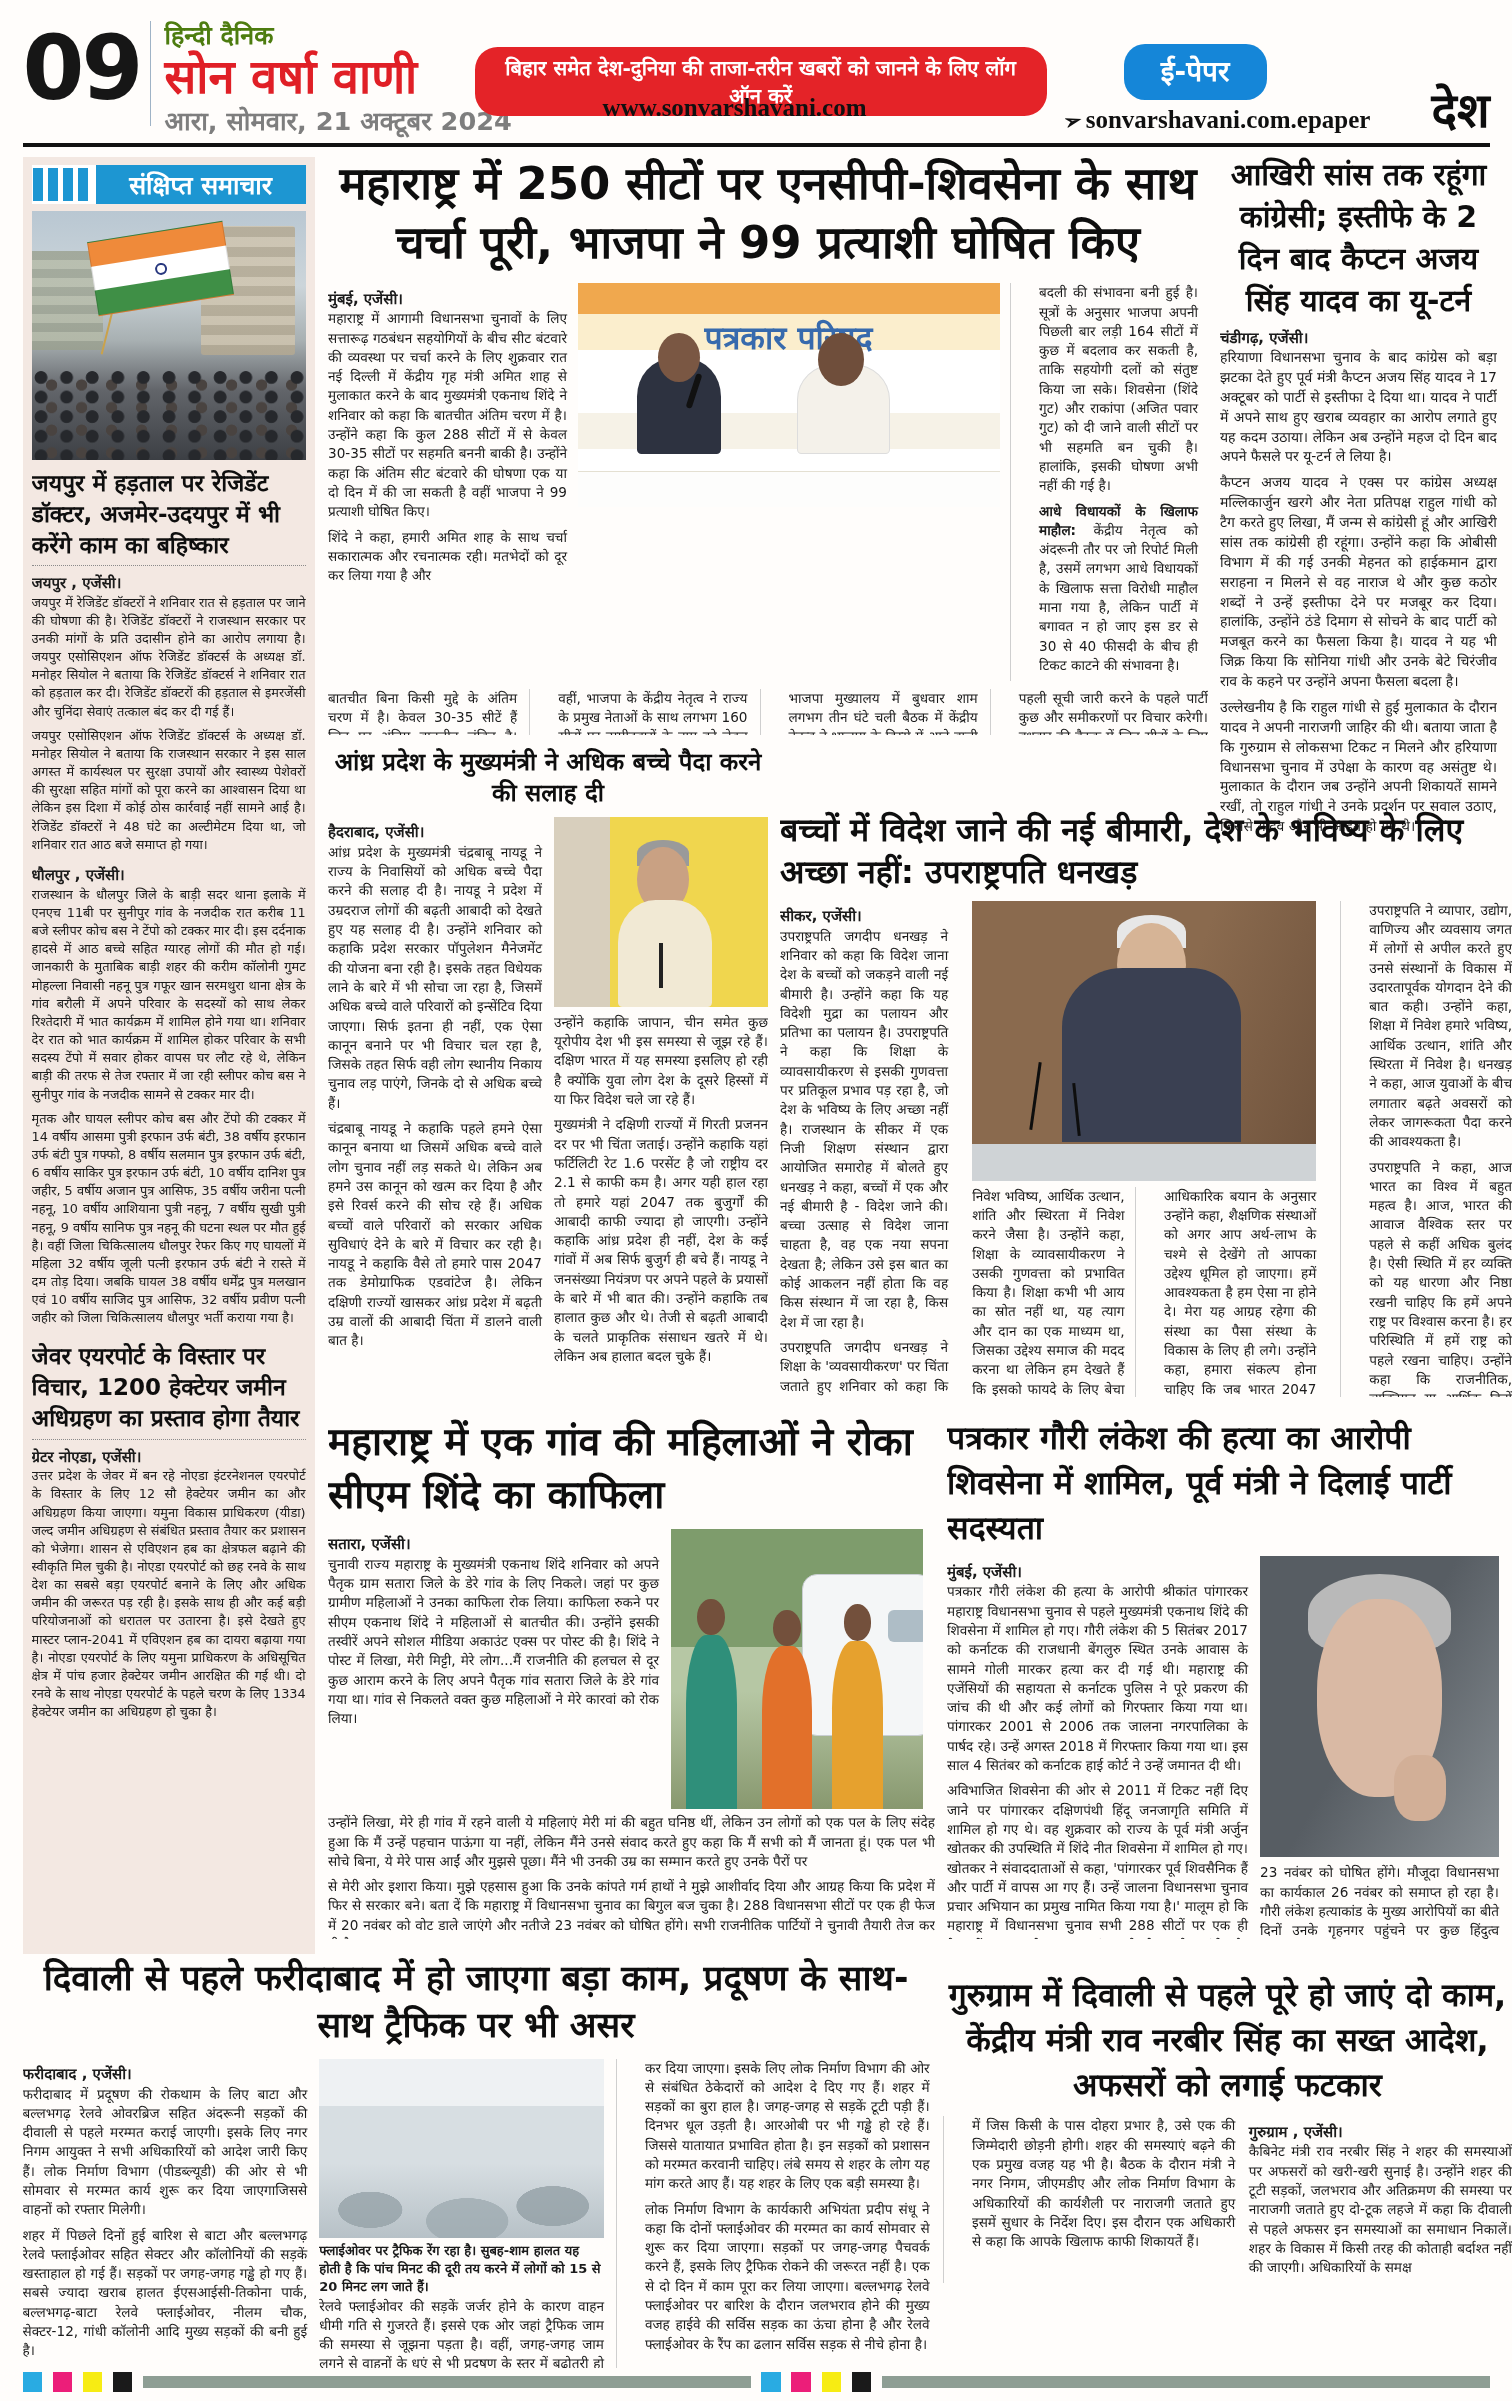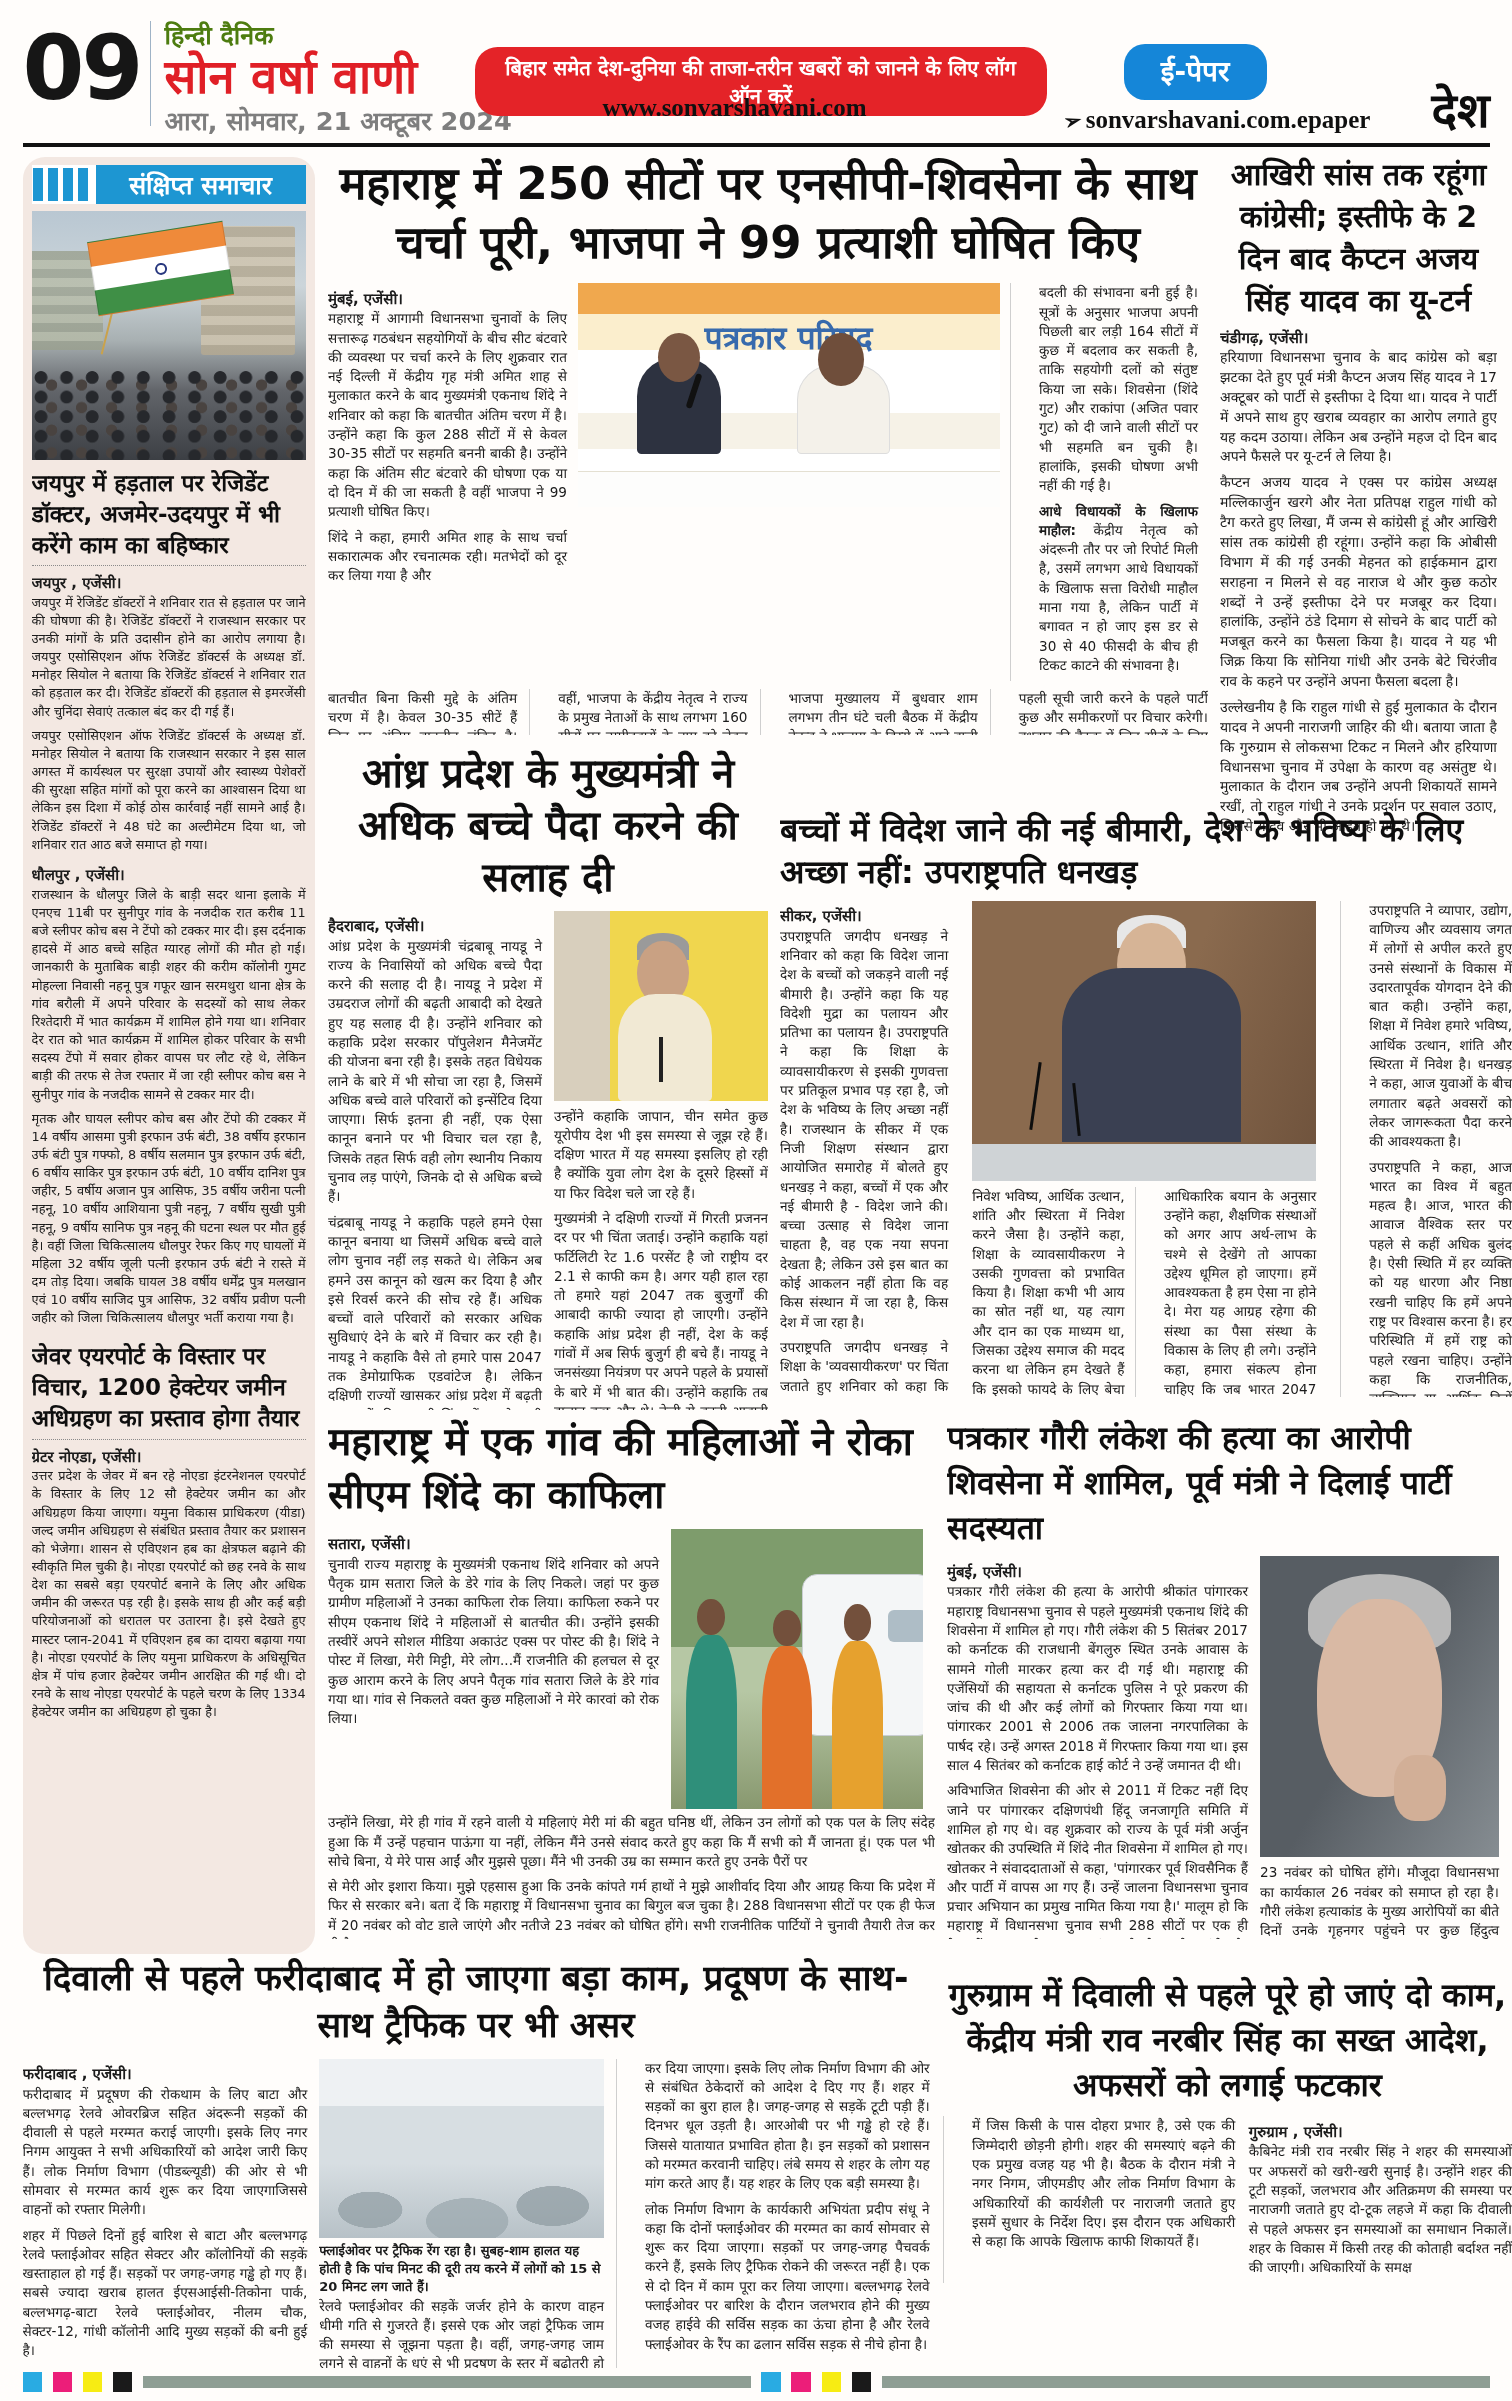--- a/index.html
+++ b/index.html
@@ -27,21 +27,21 @@
   section { position:absolute; overflow:hidden; }
   .hl { font-weight:800; color:#0e0e0e; line-height:1.3; }
   .dl { font-weight:800; font-size:15px; margin:4.5px 0 1.5px; }
   p.body { font-size:13.6px; line-height:1.42; text-align:justify; margin-bottom:6px; }
   .cols { display:flex; gap:12px; }
   .col { flex:1; min-width:0; }
   .vline { border-left:0.8px solid #cfcfcf; padding-left:28px; }
   .ph { position:relative; overflow:hidden; background:#d8d8d8; }
 
   
-  #briefs { left:22.6px; top:157px; width:292px; height:1797px; background:#f3e8e2; padding:7.5px 9px;border-radius:22px; }
+  #briefs { left:22.6px; top:157px; width:292px; height:1797px; background:#f3e8e2; padding:7.5px 9px; }
   .briefs-head { display:flex; align-items:stretch; height:39px; margin-bottom:7.5px; background:#fff; }
   .stripes { display:flex; gap:5.3px; padding:3px 7.5px 3px 1.5px; }
   .stripes i { width:9.8px; background:#1d96d2; }
   .briefs-title { flex:1; background:#1d96d2; color:#fff; font-size:25px; font-weight:800; display:flex; align-items:center; justify-content:center; }
   .brief-item { overflow:hidden; }
   .brief-h { font-size:23px; line-height:1.35; border-bottom:0.8px dotted #8a8a8a; padding-bottom:4.5px; margin:7.5px 0 6px; }
   .brief-item p.body { font-size:12.8px; }
 
   
   .ph-crowd { width:274px; height:249px; background:linear-gradient(180deg,#b9c7d2 0%,#ccd5da 30%,#a8b0b2 52%,#62656a 72%,#3c3f44 100%); }
@@ -75,21 +75,21 @@
   .press-table { position:absolute; bottom:0; width:100%; height:16%; background:#fdfdfc; border-top:1.5px solid #e4e0d2; }
   #main-story .row2 { display:flex; gap:12px; margin-top:7.5px; }
 
   
   #yadav { left:1220px; top:154px; width:277px; height:736px; }
   #yadav .hl { font-size:30px; text-align:center; line-height:1.4; }
   #yadav p.body { font-size:14px; }
 
   
   #andhra { left:328px; top:747px; width:440px; height:663px; }
-  #andhra .hl { font-size:40px; text-align:center; }
+  #andhra .hl { font-size:24px; text-align:center; }
   .ph-naidu { width:100%; height:190px; background:linear-gradient(90deg,#d8cfbd 0 26%,#f0d64e 26% 100%); }
   .naidu-body { left:30%; bottom:0; width:44%; height:56%; background:#f1e9d4; }
   .naidu-head { left:39%; top:16%; width:24%; height:34%; background:#c9a183; }
   .naidu-hair { position:absolute; left:39%; top:12%; width:24%; height:14%; background:#9a9a9a; border-radius:50% 50% 0 0; }
   .naidu-mic { position:absolute; left:49%; bottom:10%; width:3.8px; height:45px; background:#222; }
 
   
   #dhankhar { left:780px; top:810px; width:732px; height:587px; }
   #dhankhar .hl { font-size:32px; }
   #dhankhar .lay { display:flex; gap:24px; margin-top:7.5px; }

